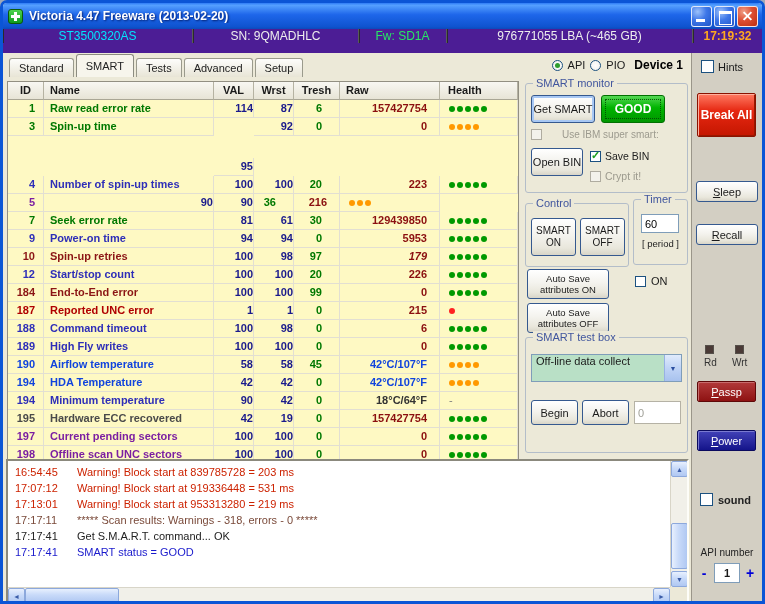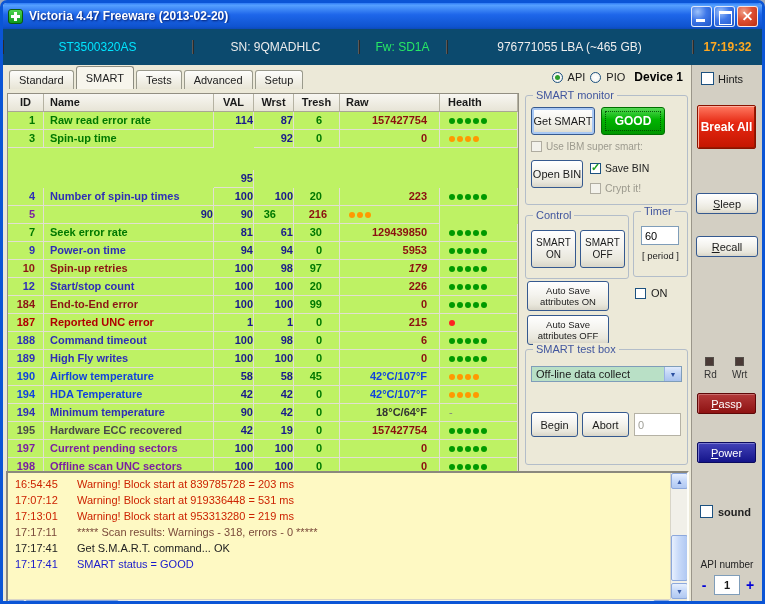--- a/index.html
+++ b/index.html
@@ -18,21 +18,21 @@
   .winbtns{display:flex;gap:2px;}
   .wbtn{position:relative;width:21px;height:21px;border-radius:3px;border:1px solid rgba(255,255,255,.85);}
   .wbtn.min,.wbtn.max{background:radial-gradient(circle at 30% 25%,#9CC1FA 0%,#3E77E8 45%,#1E55C8 100%);}
   .wbtn.close{background:radial-gradient(circle at 30% 25%,#F0A088 0%,#DD4F33 45%,#BE2E10 100%);}
   .wbtn.min::after{content:"";position:absolute;left:4px;bottom:4px;width:9px;height:3px;background:#fff;}
   .wbtn.max::after{content:"";position:absolute;left:4px;top:4px;width:11px;height:10px;border:1px solid #fff;border-top:3px solid #fff;}
   .wbtn.close::before,.wbtn.close::after{content:"";position:absolute;left:4px;top:8px;width:11px;height:2px;background:#fff;}
   .wbtn.close::before{transform:rotate(45deg);} .wbtn.close::after{transform:rotate(-45deg);}
 
   
-  .infobar{height:36px;background:#0c4a6e;display:flex;align-items:center;}
+  .infobar{height:24px;background:#4c1d95;display:flex;align-items:flex-start;}
   .ib{display:flex;align-items:center;justify-content:center;font-size:12px;border-right:1px solid #5A5A5A;box-shadow:inset 1px 0 0 #2A2A2A;white-space:nowrap;}
   .ib.model{width:190px;color:#00E5FF;}
   .ib.serial{width:166px;color:#EDEDED;}
   .ib.fw{width:88px;color:#27E865;}
   .ib.cap{width:246px;color:#EDEDED;}
   .ib.clock{flex:1;color:#FFA820;font-weight:bold;border-right:none;}
 
   
   .bodyrow{display:flex;height:552px;}
   .leftcol{width:688px;display:flex;flex-direction:column;}
@@ -42,21 +42,21 @@
   .tabrow{height:24px;display:flex;align-items:flex-end;padding-left:6px;background:#ECE9D8;}
   .tab{height:19px;padding:0 9px;display:flex;align-items:center;background:linear-gradient(#FDFDFB,#E8E5D6);border:1px solid #9A9A8C;border-bottom:none;border-radius:3px 3px 0 0;margin-right:2px;color:#222;}
   .tab.active{height:23px;background:#F7F5EC;border-color:#8C8C80;position:relative;z-index:2;}
   .modewrap{margin-left:auto;display:flex;align-items:center;gap:5px;padding:0 8px 5px 0;}
   .radio{width:11px;height:11px;border-radius:50%;border:1px solid #1C5180;background:radial-gradient(#FFF,#EFEFEA);position:relative;display:inline-block;flex:none;}
   .radio.checked::after{content:"";position:absolute;left:2px;top:2px;width:5px;height:5px;border-radius:50%;background:#2E9E2E;}
   .device{color:#000000;font-weight:bold;font-size:12px;margin-left:4px;}
 
   
   .main{position:relative;height:382px;background:#ECE9D8;}
-  .smart-table{position:absolute;left:4px;top:4px;width:512px;height:468px;background:#bef264;border:1px solid #928F82;overflow:hidden;}
+  .smart-table{position:absolute;left:4px;top:4px;width:512px;height:468px;background:#fef9c3;border:1px solid #928F82;overflow:hidden;}
   .thead,.trow{display:grid;grid-template-columns:36px 170px 40px 40px 46px 100px 1fr;}
   .hcell{height:18px;line-height:17px;background:linear-gradient(#F8F7F2,#E7E4D6);border-right:1px solid #B5B2A2;border-bottom:1px solid #A9A695;font-weight:bold;white-space:nowrap;overflow:hidden;}
   .tcell{height:18px;line-height:17px;border-right:1px solid #E2DFD2;border-bottom:1px solid #E2DFD2;overflow:hidden;white-space:nowrap;}
   .h-id,.h-val,.h-wrst,.h-tresh{text-align:center;}
   .h-name{padding-left:6px;} .h-raw{padding-left:6px;} .h-health{padding-left:8px;}
   .c-id{text-align:right;padding-right:8px;font-weight:bold;}
   .c-name{padding-left:6px;font-weight:bold;}
   .c-val,.c-wrst{text-align:right;font-weight:bold;}
   .c-tresh{text-align:right;padding-right:17px;font-weight:bold;}
   .c-raw{text-align:right;padding-right:12px;font-weight:bold;}
@@ -71,36 +71,36 @@
   #g-control{left:2px;top:126px;width:104px;height:64px;}
   #g-timer{left:110px;top:122px;width:55px;height:66px;}
   #g-test{left:2px;top:260px;width:163px;height:116px;}
 
   .xpbtn{position:absolute;display:flex;align-items:center;justify-content:center;text-align:center;
     background:linear-gradient(180deg,#FFFFFF 0%,#F4F3EE 45%,#E9E7DC 80%,#D8D5C8 100%);
     border:1px solid #35598F;border-radius:3px;color:#1A1A1A;cursor:default;}
   #btn-getsmart{left:5px;top:11px;width:64px;height:28px;box-shadow:inset 0 0 0 2px #A8C8F4;}
   #btn-good{left:75px;top:11px;width:64px;height:28px;background:linear-gradient(#55D855,#00B400 45%,#009600);border-color:#007000;color:#fff;font-weight:bold;font-size:12px;}
   #btn-good::after{content:"";position:absolute;inset:3px;border:1px dotted rgba(0,70,0,.85);}
-  .ibm{position:absolute;left:5px;top:45px;display:flex;align-items:center;gap:4px;color:#9C9A8E;font-size:10px;white-space:nowrap;}
+  .ibm{position:absolute;left:5px;top:45px;display:flex;align-items:center;gap:20px;color:#9C9A8E;font-size:10px;white-space:nowrap;}
   .cb{width:11px;height:11px;border:1px solid #1C5180;background:#fff;display:inline-block;position:relative;flex:none;}
   .cb.disabled{border-color:#AFACA0;background:#F3F2EB;}
   .checkmark{position:absolute;left:0;top:-2px;font-size:11px;font-weight:bold;color:#21A121;line-height:11px;}
   #btn-openbin{left:5px;top:64px;width:52px;height:28px;}
   .savebin{position:absolute;left:64px;top:66px;display:flex;gap:4px;align-items:center;font-size:10.5px;color:#222;}
   .cryptit{position:absolute;left:64px;top:86px;display:flex;gap:4px;align-items:center;font-size:10.5px;color:#9C9A8E;}
   #btn-smarton{left:5px;top:14px;width:45px;height:38px;font-size:10px;line-height:12px;padding:2px;}
   #btn-smartoff{left:54px;top:14px;width:45px;height:38px;font-size:10px;line-height:12px;padding:2px;}
   .xpinput{position:absolute;border:1px solid #7F9DB9;background:#fff;font:11px "Liberation Sans",sans-serif;padding:1px 3px;}
   #timer-input{left:7px;top:14px;width:38px;height:19px;}
   .period{position:absolute;left:0;right:0;top:38px;text-align:center;font-size:9.5px;color:#222;white-space:nowrap;}
   #btn-ason{left:4px;top:192px;width:82px;height:30px;font-size:9.5px;line-height:11px;padding:1px;}
   #btn-asoff{left:4px;top:226px;width:82px;height:30px;font-size:9.5px;line-height:11px;padding:1px;}
   .timer-on{position:absolute;left:112px;top:198px;display:flex;gap:5px;align-items:center;}
-  .combo{position:absolute;left:5px;right:5px;top:16px;height:16px;border:1px solid #7F9DB9;background:#B9E0C6;display:flex;align-items:center;}
+  .combo{position:absolute;left:5px;right:5px;top:16px;height:28px;border:1px solid #7F9DB9;background:#B9E0C6;display:flex;align-items:flex-start;}
   .combo .ctxt{flex:1;padding-left:4px;white-space:nowrap;overflow:hidden;}
   .combo .carrow{width:17px;height:100%;background:linear-gradient(#E0EBFC,#C0D4F6 50%,#A8C2EE);border-left:1px solid #98B1E4;display:flex;align-items:center;justify-content:center;font-size:7px;color:#2B4FA0;flex:none;}
   #btn-begin{left:5px;top:62px;width:47px;height:25px;}
   #btn-abort{left:56px;top:62px;width:47px;height:25px;}
   #progress{left:108px;top:63px;width:47px;height:23px;color:#A0A098;border-color:#B5B2A5;}
 
   
   .rp-hints{position:absolute;left:9px;top:7px;display:flex;align-items:center;gap:4px;}
   .cb13{width:13px;height:13px;border:1px solid #1C5180;background:#fff;display:inline-block;flex:none;}
   #btn-break{position:absolute;left:5px;top:40px;width:59px;height:44px;background:linear-gradient(#FF7A62,#E62812 40%,#C41600);border:1px solid #8A1200;box-shadow:inset 1px 1px 0 #FFAF9E,inset -1px -1px 0 #9A1800;border-radius:2px;color:#fff;font-weight:bold;font-size:12px;display:flex;align-items:center;justify-content:center;text-align:center;}
@@ -114,21 +114,21 @@
   #lbl-rd{left:12px;} #lbl-wrt{left:40px;}
   #btn-passp{position:absolute;left:5px;top:328px;width:59px;height:21px;background:linear-gradient(#B23A3A,#8E1212);border:1px solid #5E0808;color:#fff;box-shadow:inset 1px 1px 0 #C86C6C;border-radius:2px;display:flex;align-items:center;justify-content:center;}
   #btn-power{position:absolute;left:5px;top:377px;width:59px;height:21px;background:linear-gradient(#4242B8,#14148A);border:1px solid #0A0A5E;color:#fff;box-shadow:inset 1px 1px 0 #7A7AD0;border-radius:2px;display:flex;align-items:center;justify-content:center;}
   .rp-sound{position:absolute;left:8px;top:440px;display:flex;align-items:center;gap:5px;font-weight:bold;color:#222;}
   .apilabel{position:absolute;left:0;right:0;top:494px;text-align:center;font-size:10px;color:#222;}
   .apirow{position:absolute;left:0;right:0;top:510px;display:flex;align-items:center;justify-content:center;gap:4px;}
   .apibtn{color:#0000D8;font-weight:bold;font-size:14px;width:12px;text-align:center;cursor:default;}
   .apival{width:26px;height:20px;background:#fff;border:1px solid #7F9DB9;display:flex;align-items:center;justify-content:center;font-weight:bold;}
 
   
-  .log{position:relative;height:146px;margin:0 2px 0 3px;background:#fef9c3;border:2px solid;border-color:#8B897D #FDFDF8 #FDFDF8 #8B897D;overflow:hidden;}
+  .log{position:relative;height:146px;margin:0 2px 0 3px;background:#ffffff;border:2px solid;border-color:#8B897D #FDFDF8 #FDFDF8 #8B897D;overflow:hidden;}
   .loglines{position:absolute;left:0;top:0;right:17px;bottom:16px;padding:3px 0 0 7px;overflow:hidden;}
   .logline{height:16px;line-height:16px;white-space:nowrap;}
   .ltime{display:inline-block;width:62px;}
   .vscroll{position:absolute;top:0;right:0;width:17px;bottom:16px;background:#F1F0E9;border-left:1px solid #D8D5C8;}
   .sbtn{position:absolute;width:17px;height:16px;background:linear-gradient(180deg,#E8F0FE,#C8DAF9 45%,#B0C8F2);border:1px solid #8CA8DC;border-radius:2px;color:#3A5CA8;font-size:7px;display:flex;align-items:center;justify-content:center;}
   .vscroll .up{top:0;} .vscroll .dn{bottom:0;}
   .vthumb{position:absolute;left:0;width:17px;top:62px;height:46px;background:linear-gradient(90deg,#E8F0FE,#C8DAF9 45%,#B0C8F2);border:1px solid #8CA8DC;border-radius:2px;}
   .hscroll{position:absolute;left:0;bottom:0;height:16px;right:17px;background:#F1F0E9;border-top:1px solid #D8D5C8;}
   .hscroll .lt{left:0;top:0;} .hscroll .rt{right:0;top:0;}
   .hthumb{position:absolute;top:0;left:17px;width:94px;height:15px;background:linear-gradient(180deg,#E8F0FE,#C8DAF9 45%,#B0C8F2);border:1px solid #8CA8DC;border-radius:2px;}

